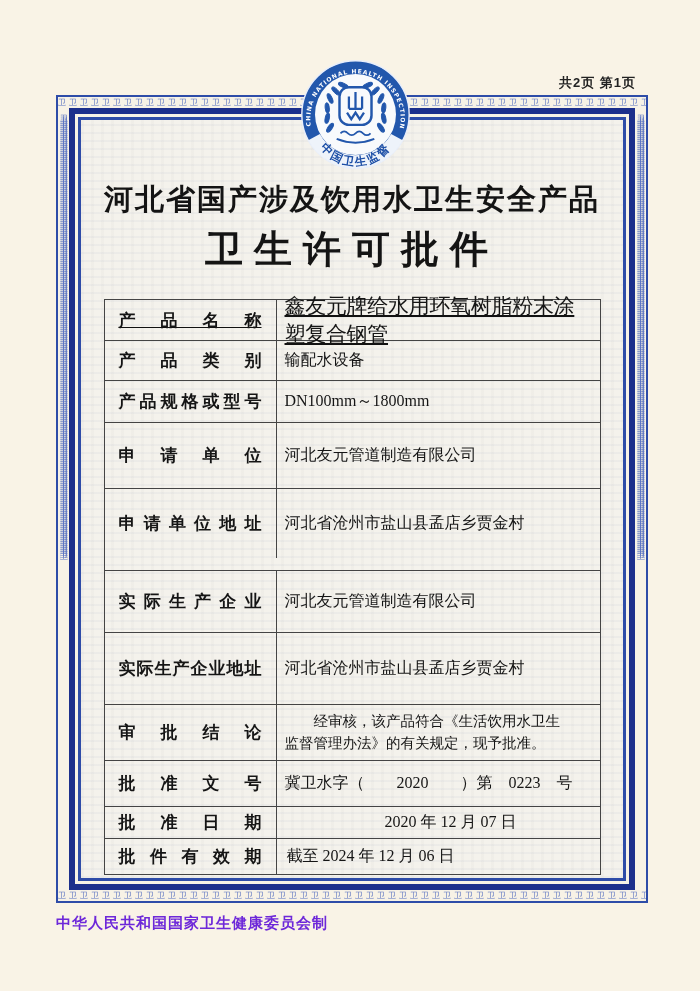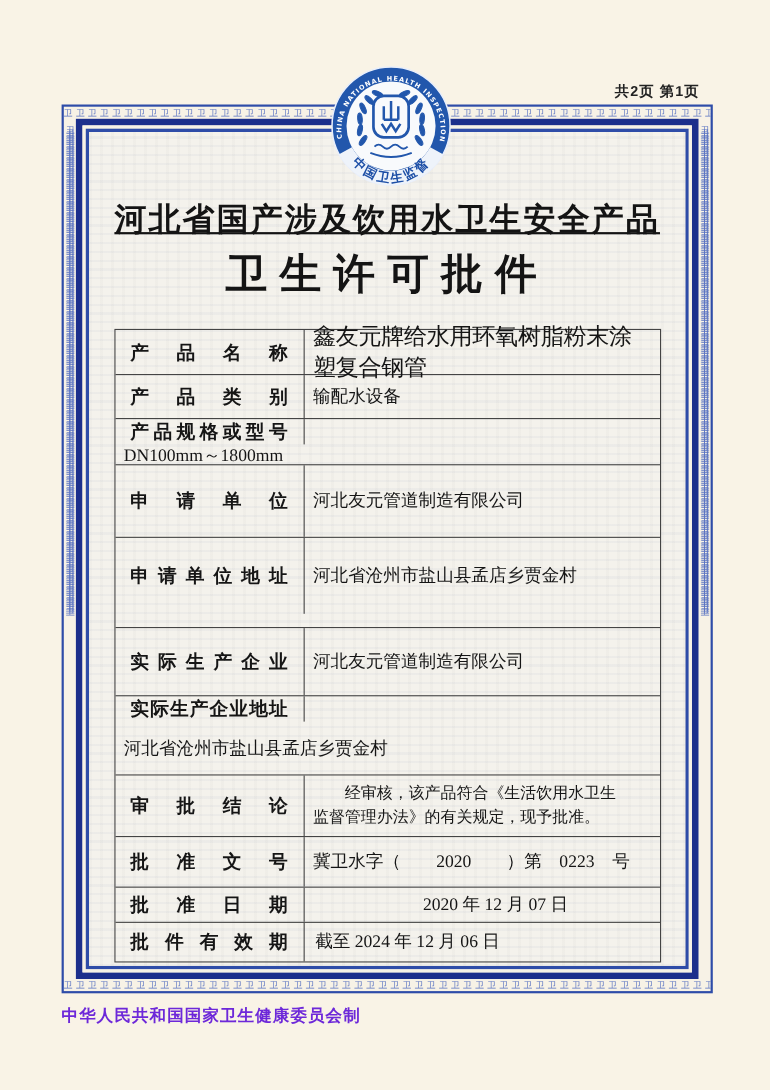--- a/index.html
+++ b/index.html
@@ -45,21 +45,21 @@
   .frame-inner3 { position:absolute; inset:0; border:3px solid #2e4ca8; }
   
   .content {
     position:absolute; inset:0; background:#f4f2ec;
     background-image:
       repeating-linear-gradient(0deg, rgba(90,110,160,0.05) 0 2px, transparent 2px 8px),
       repeating-linear-gradient(90deg, rgba(130,130,130,0.04) 0 3px, transparent 3px 10px);
   }
   .titles { text-align:center; margin-top:60px; }
   .title-line1 {
-    font-size:29px; font-weight:bold; letter-spacing:2px; color:#141414;text-decoration:underline;
+    font-size:29px; font-weight:bold; letter-spacing:2px; color:#141414;
   }
   .title-line2 {
     margin-top:4px;
     font-size:38px; font-weight:bold; letter-spacing:11px; color:#141414;
   }
   
   .approval-table {
     width:497px; margin:24px auto 0;
     border:1px solid #444;
   }
@@ -70,27 +70,27 @@
     display:flex; align-items:center; padding:0 14px;
     font-family:"Liberation Sans","DejaVu Sans",sans-serif;
     font-weight:bold; font-size:17px; color:#151515;
   }
   .cell-label span { width:100%; text-align:justify; text-align-last:justify; }
   .cell-value {
     flex:1; display:flex; align-items:center; padding:0 6px 0 8px;
     font-size:16px; color:#151515;
   }
   .cell-value span { width:100%; white-space:pre-wrap; }
-  .row:nth-child(1)  { height:40px; }
+  .row:nth-child(1)  { height:40px;text-decoration:underline; }
   .row:nth-child(2)  { height:40px; }
-  .row:nth-child(3)  { height:42px;flex-direction:column; }
+  .row:nth-child(3)  { height:42px; }
   .row:nth-child(4)  { height:66px; }
   .row:nth-child(5)  { height:70px; }
   .row:nth-child(6)  { height:62px;margin-top:12px; }
-  .row:nth-child(7)  { height:72px;flex-direction:column; }
+  .row:nth-child(7)  { height:72px; }
   .row:nth-child(8)  { height:56px; }
   .row:nth-child(9)  { height:46px; }
   .row:nth-child(10) { height:32px;gap:46px; }
   .row:nth-child(11) { height:36px; }
   .row:nth-child(1) .cell-value span { font-size:21px; letter-spacing:-0.3px; }
   .row:nth-child(8) .cell-value span { font-size:14.5px; line-height:1.5; white-space:pre-line; }
   .row:nth-child(10) .cell-value { padding-left:62px; }
   .row:nth-child(11) .cell-value { padding-left:10px; }
   
   .logo {

